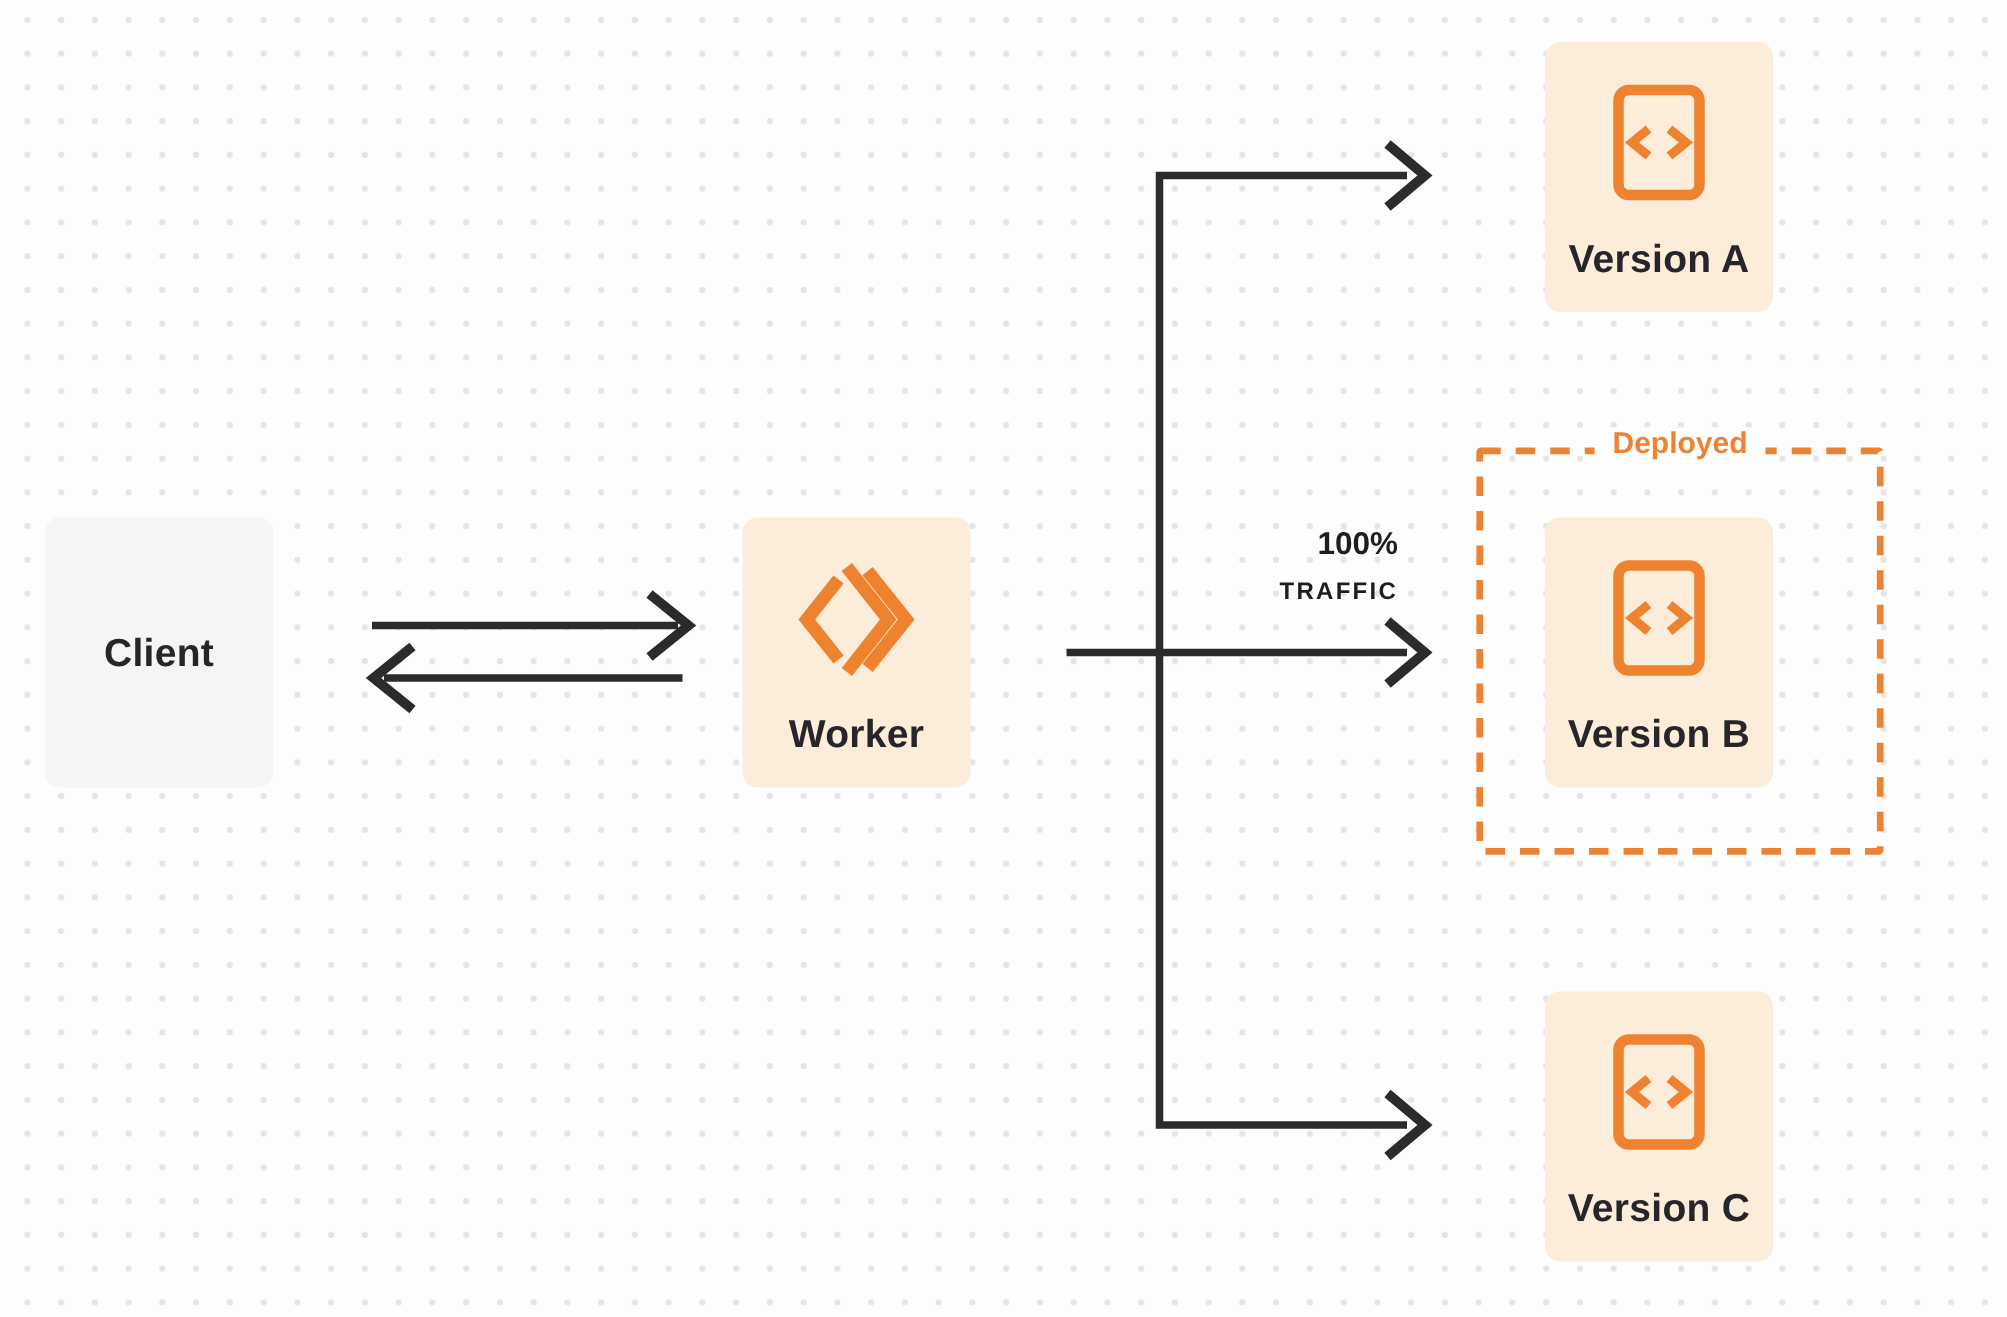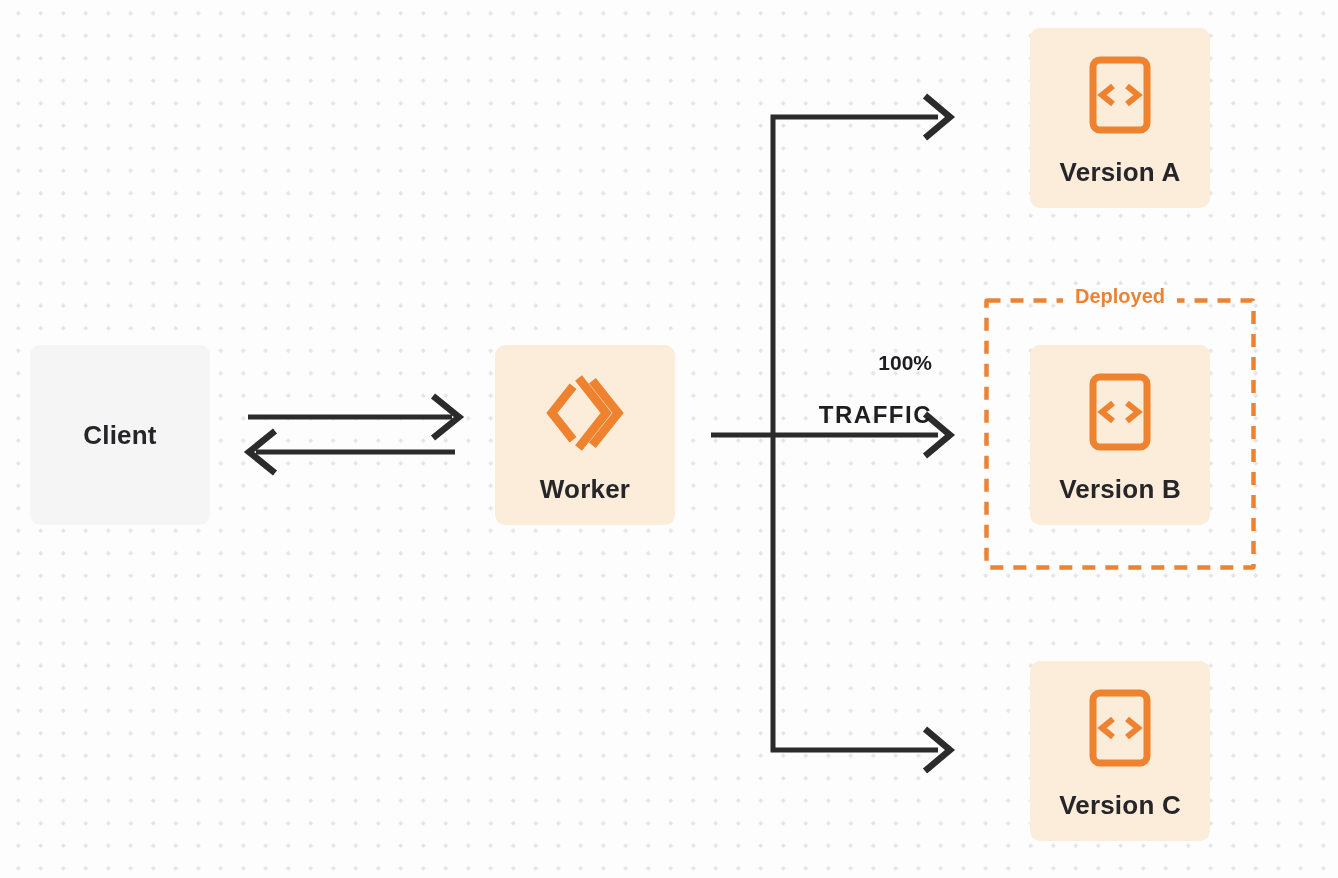--- a/index.html
+++ b/index.html
@@ -31,21 +31,21 @@
   }
   .wire-head {
     stroke: #2b2b2b;
     stroke-width: 6.5;
     fill: none;
     stroke-linejoin: miter;
     stroke-linecap: butt;
   }
   .node {
     position: absolute;
-    width: 180px;
+    width: 152px;
     height: 180px;
     border-radius: 10px;
   }
   .node--gray { background: #f5f5f6; }
   .node--orange { background: #fcecda; }
   .node--client {
     display: flex;
     align-items: center;
     justify-content: center;
   }
@@ -83,23 +83,23 @@
     text-align: right;
     color: #1e1e22;
   }
   .traffic-percent {
     display: block;
     font-weight: 700;
     font-size: 21px;
   }
   .traffic-word {
     display: block;
-    margin-top: 26px;
-    font-weight: 700;
-    font-size: 24px;
+    margin-top: 11px;
+    font-weight: 700;
+    font-size: 16px;
     letter-spacing: 1.5px;
   }
   .deployed-group {
     position: absolute;
     left: 984px;
     top: 298px;
     width: 272px;
     height: 272px;
   }
   .deployed-border { display: block; }

